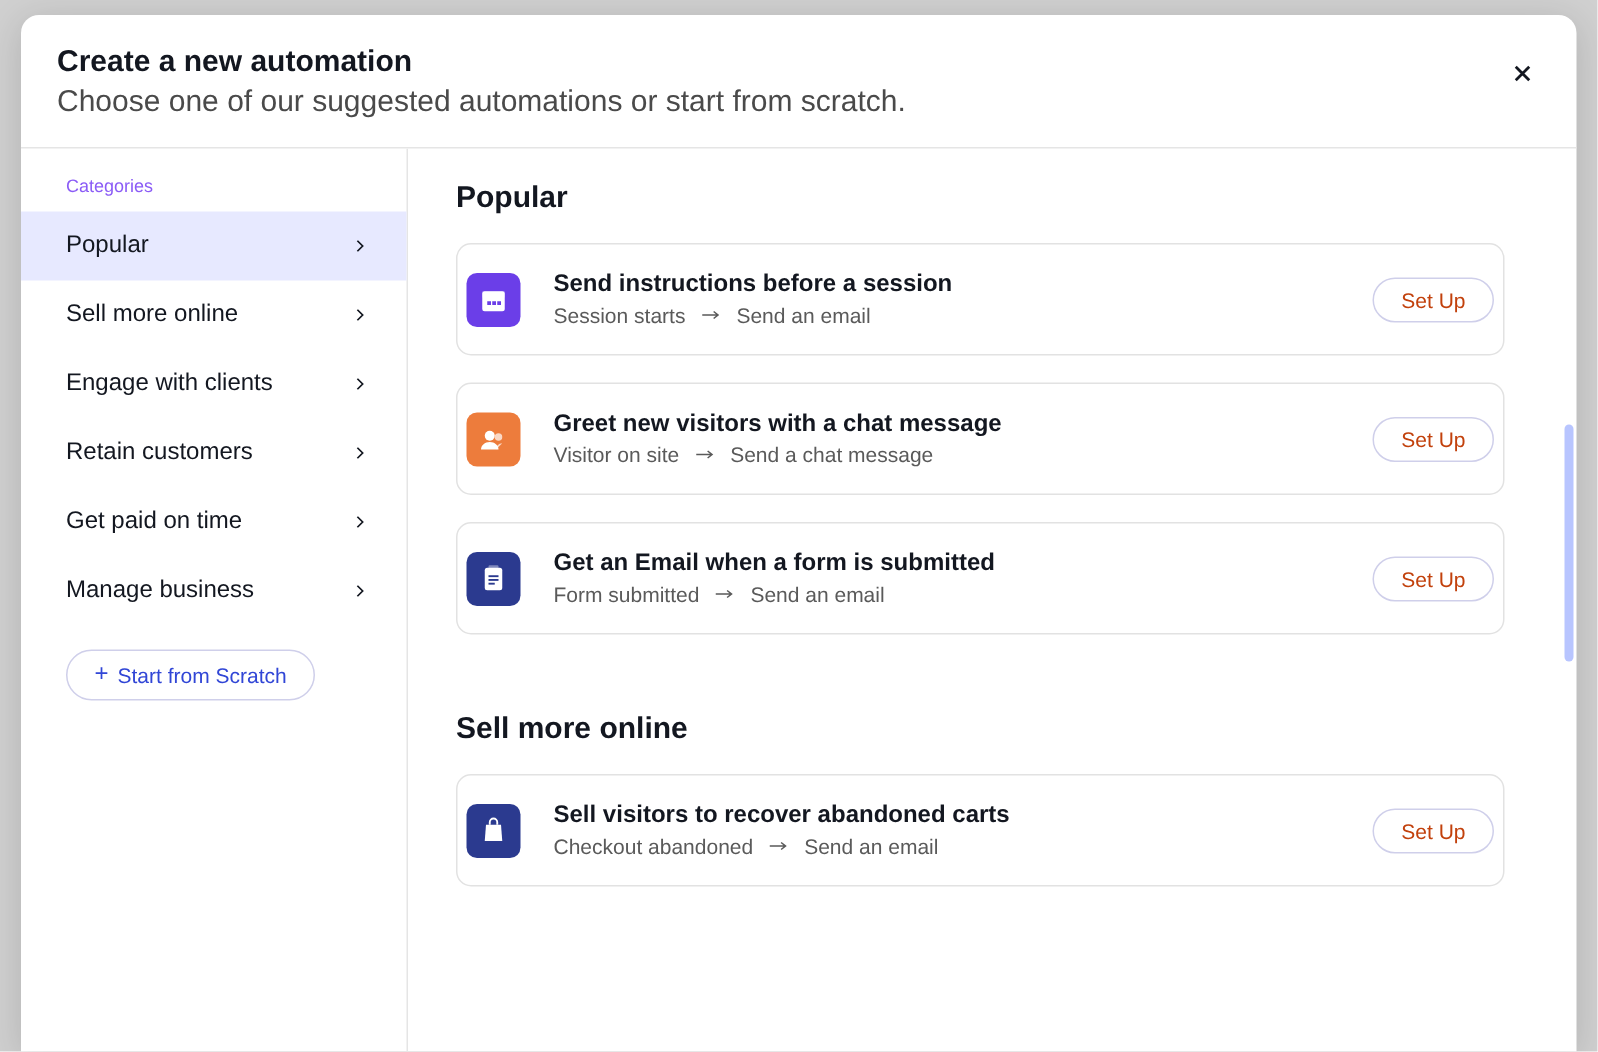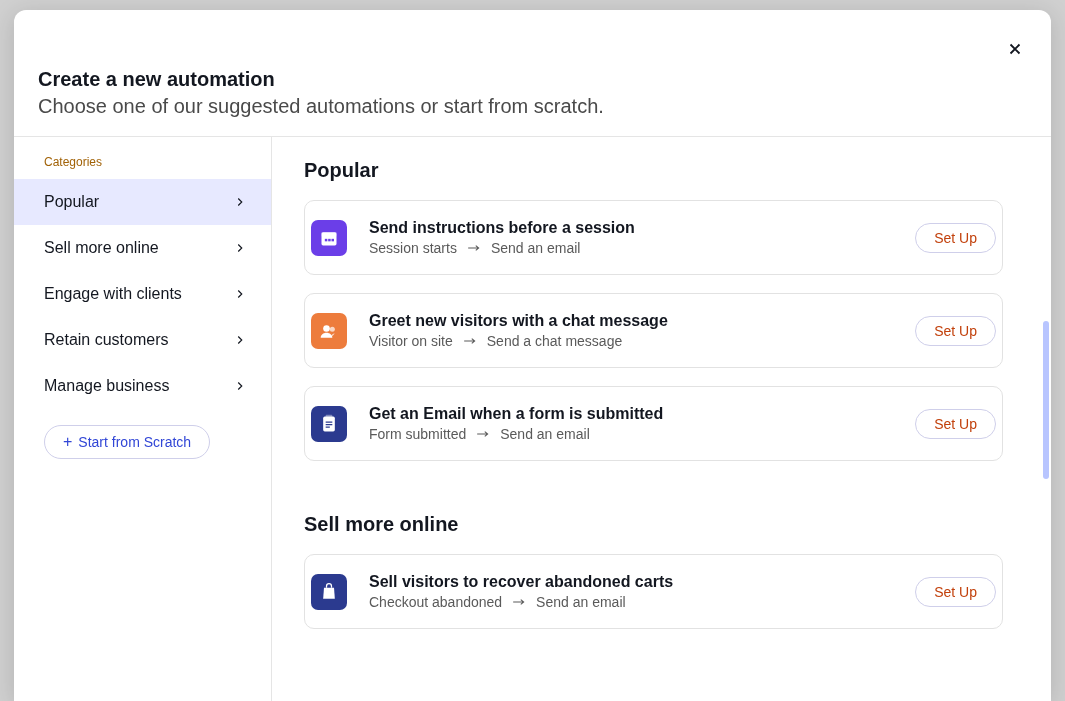--- a/index.html
+++ b/index.html
@@ -36,21 +36,20 @@
     .modal-header {
       padding: 20px 24px 18px 24px;
       border-bottom: 1px solid #e5e5e5;
       position: relative;
     }
     .modal-title {
       font-size: 20px;
       font-weight: 700;
       color: #131720;
       margin-bottom: 4px;
-      margin-top: 38px;
     }
     .modal-subtitle {
       font-size: 20px;
       color: #4a4a4a;
     }
     .close-btn {
       position: absolute;
       top: 26px;
       right: 22px;
       width: 28px;
@@ -74,21 +73,21 @@
       overflow: hidden;
     }
     .sidebar {
       width: 258px;
       border-right: 1px solid #e5e5e5;
       padding-top: 18px;
       flex-shrink: 0;
     }
     .sidebar-heading {
       font-size: 12px;
-      color: #a16207;
+      color: #8b5cf6;
       padding: 0 30px 10px 30px;
       font-weight: 400;
     }
     .sidebar-item {
       display: flex;
       align-items: center;
       justify-content: space-between;
       padding: 14px 24px 14px 30px;
       cursor: pointer;
       font-size: 16px;
@@ -281,20 +280,26 @@
                 <path d="M9 6l6 6-6 6"></path>
               </svg></span>
           </div>
           <div class="sidebar-item">
             <span>Retain customers</span>
             <span class="chevron"><svg viewBox="0 0 24 24" fill="none">
                 <path d="M9 6l6 6-6 6"></path>
               </svg></span>
           </div>
           <div class="sidebar-item">
+            <span>Get paid on time</span>
+            <span class="chevron"><svg viewBox="0 0 24 24" fill="none">
+                <path d="M9 6l6 6-6 6"></path>
+              </svg></span>
+          </div>
+          <div class="sidebar-item">
             <span>Manage business</span>
             <span class="chevron"><svg viewBox="0 0 24 24" fill="none">
                 <path d="M9 6l6 6-6 6"></path>
               </svg></span>
           </div>
         </div>
       <div class="scratch-btn-wrap">
         <button class="scratch-btn">
           <span class="plus">+</span>
           <span>Start from Scratch</span>

